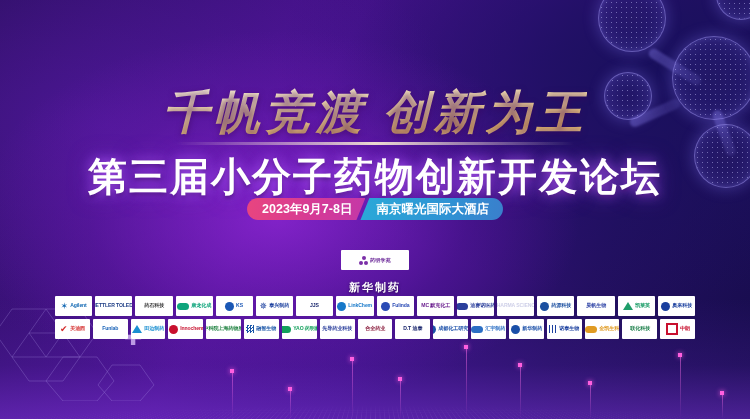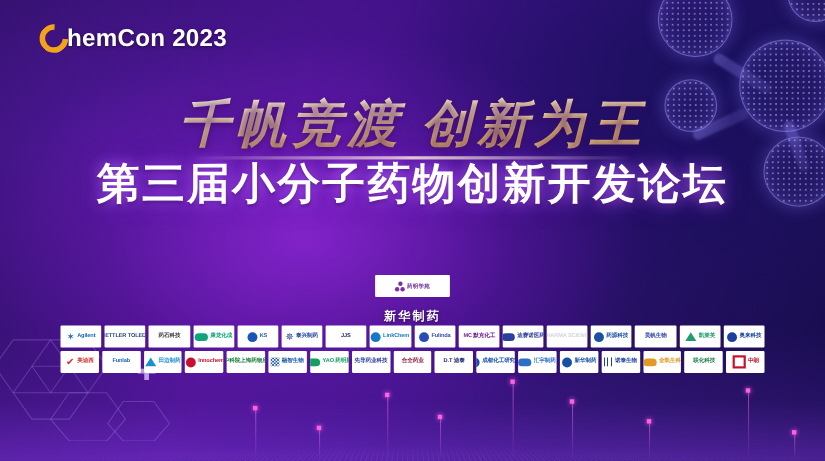--- a/index.html
+++ b/index.html
@@ -57,21 +57,21 @@
     display:inline-block;font-family:"Liberation Serif","DejaVu Serif",serif;
     font-size:46px;font-weight:bold;letter-spacing:5px;font-style:italic;
     background:linear-gradient(177deg,#fffaf0 0%,#fbeec6 22%,#f0d493 50%,#e2b764 74%,#f6e2ad 100%);
     -webkit-background-clip:text;background-clip:text;color:transparent;
     text-shadow:0 2px 6px rgba(60,0,90,.55);}
   #sloganline{position:absolute;top:142px;left:50%;transform:translateX(-50%);
     width:400px;height:3px;border-radius:2px;
     background:linear-gradient(90deg,rgba(255,240,200,0),rgba(255,245,215,.9),rgba(255,240,200,0));
     filter:blur(.6px);z-index:6;}
   
-  #forum{position:absolute;top:140px;left:0;right:0;text-align:center;z-index:6;}
+  #forum{position:absolute;top:150px;left:0;right:0;text-align:center;z-index:6;}
   #forum .txt{display:inline-block;font-size:39px;font-weight:bold;letter-spacing:2px;color:#ffffff;
     text-shadow:0 0 12px rgba(180,90,255,.85),0 0 22px rgba(140,60,230,.65),0 2px 4px rgba(40,0,70,.8);}
   
   #badges{position:absolute;top:198px;left:0;right:0;display:flex;justify-content:center;align-items:center;z-index:6;}
   .badge{height:22px;line-height:22px;font-size:12.5px;color:#fff;font-weight:bold;white-space:nowrap;}
   #badge-date{background:linear-gradient(95deg,#e8457f 0%,#d63a95 55%,#c438a8 100%);
     padding:0 13px 0 15px;border-radius:11px 0 0 11px;
     -webkit-clip-path:polygon(0 0,100% 0,calc(100% - 9px) 100%,0 100%);
     clip-path:polygon(0 0,100% 0,calc(100% - 9px) 100%,0 100%);}
   #badge-venue{background:linear-gradient(95deg,#2aa9d8 0%,#2f93d4 60%,#3a7fcc 100%);
@@ -145,34 +145,34 @@
     <div class="sparkcol" style="left:520px;height:54px;"></div>
     <div class="sparkdot" style="left:518px;bottom:52px;"></div>
     <div class="sparkcol" style="left:590px;height:36px;"></div>
     <div class="sparkdot" style="left:588px;bottom:34px;"></div>
     <div class="sparkcol" style="left:680px;height:64px;"></div>
     <div class="sparkdot" style="left:678px;bottom:62px;"></div>
     <div class="sparkcol" style="left:722px;height:26px;"></div>
     <div class="sparkdot" style="left:720px;bottom:24px;"></div>
   </div>
 
-  <div id="brand">
-    <span class="cmark"></span>
-    <span id="brandtext">hemCon 2023</span>
-  </div>
 
   <div id="slogan">
     <span class="txt">千帆竞渡 创新为王</span>
   </div>
   <div id="sloganline"></div>
 
   <div id="forum">
     <span class="txt">第三届小分子药物创新开发论坛</span>
   </div>
 
+  <div id="badges">
+    <span class="badge" id="badge-date">2023年9月7-8日</span>
+    <span class="badge" id="badge-venue">南京曙光国际大酒店</span>
+  </div>
 
   <div id="host-logo-wrap">
     <div class="hostlogo">
       <span class="glyph">
           <i></i>
           <i></i>
           <i></i>
         </span>
       <span class="name">药明学苑</span>
     </div>

